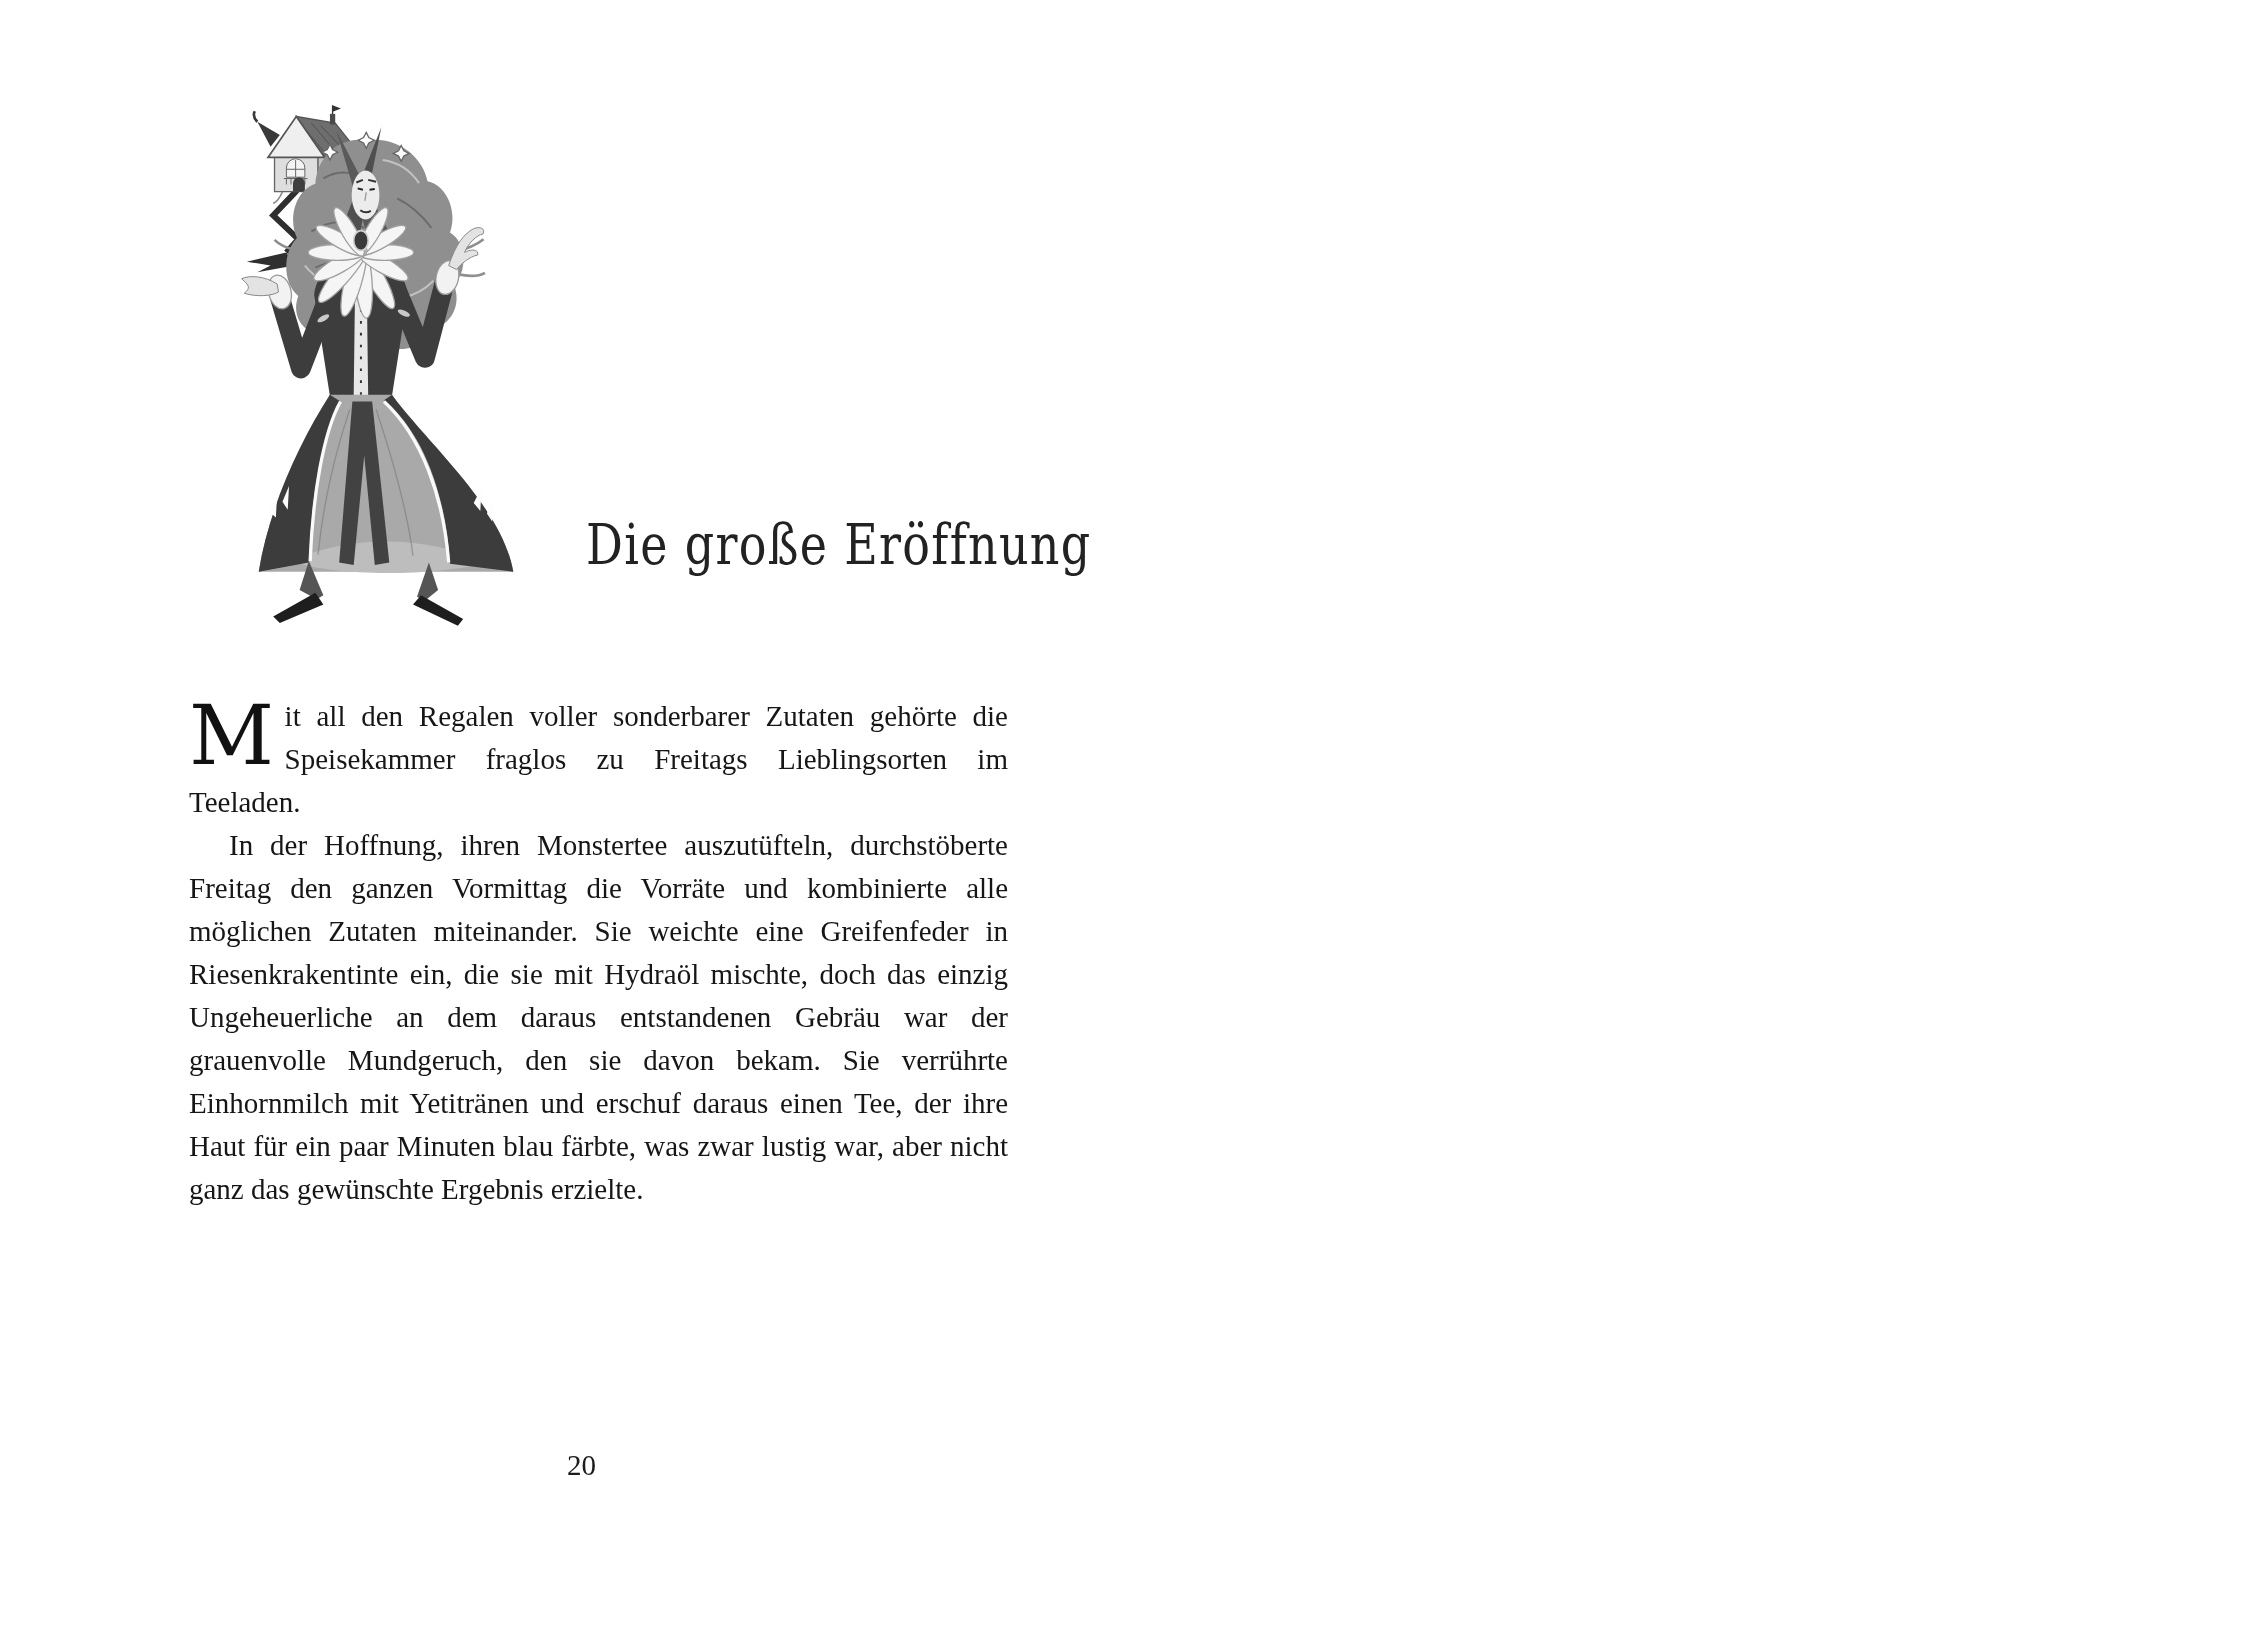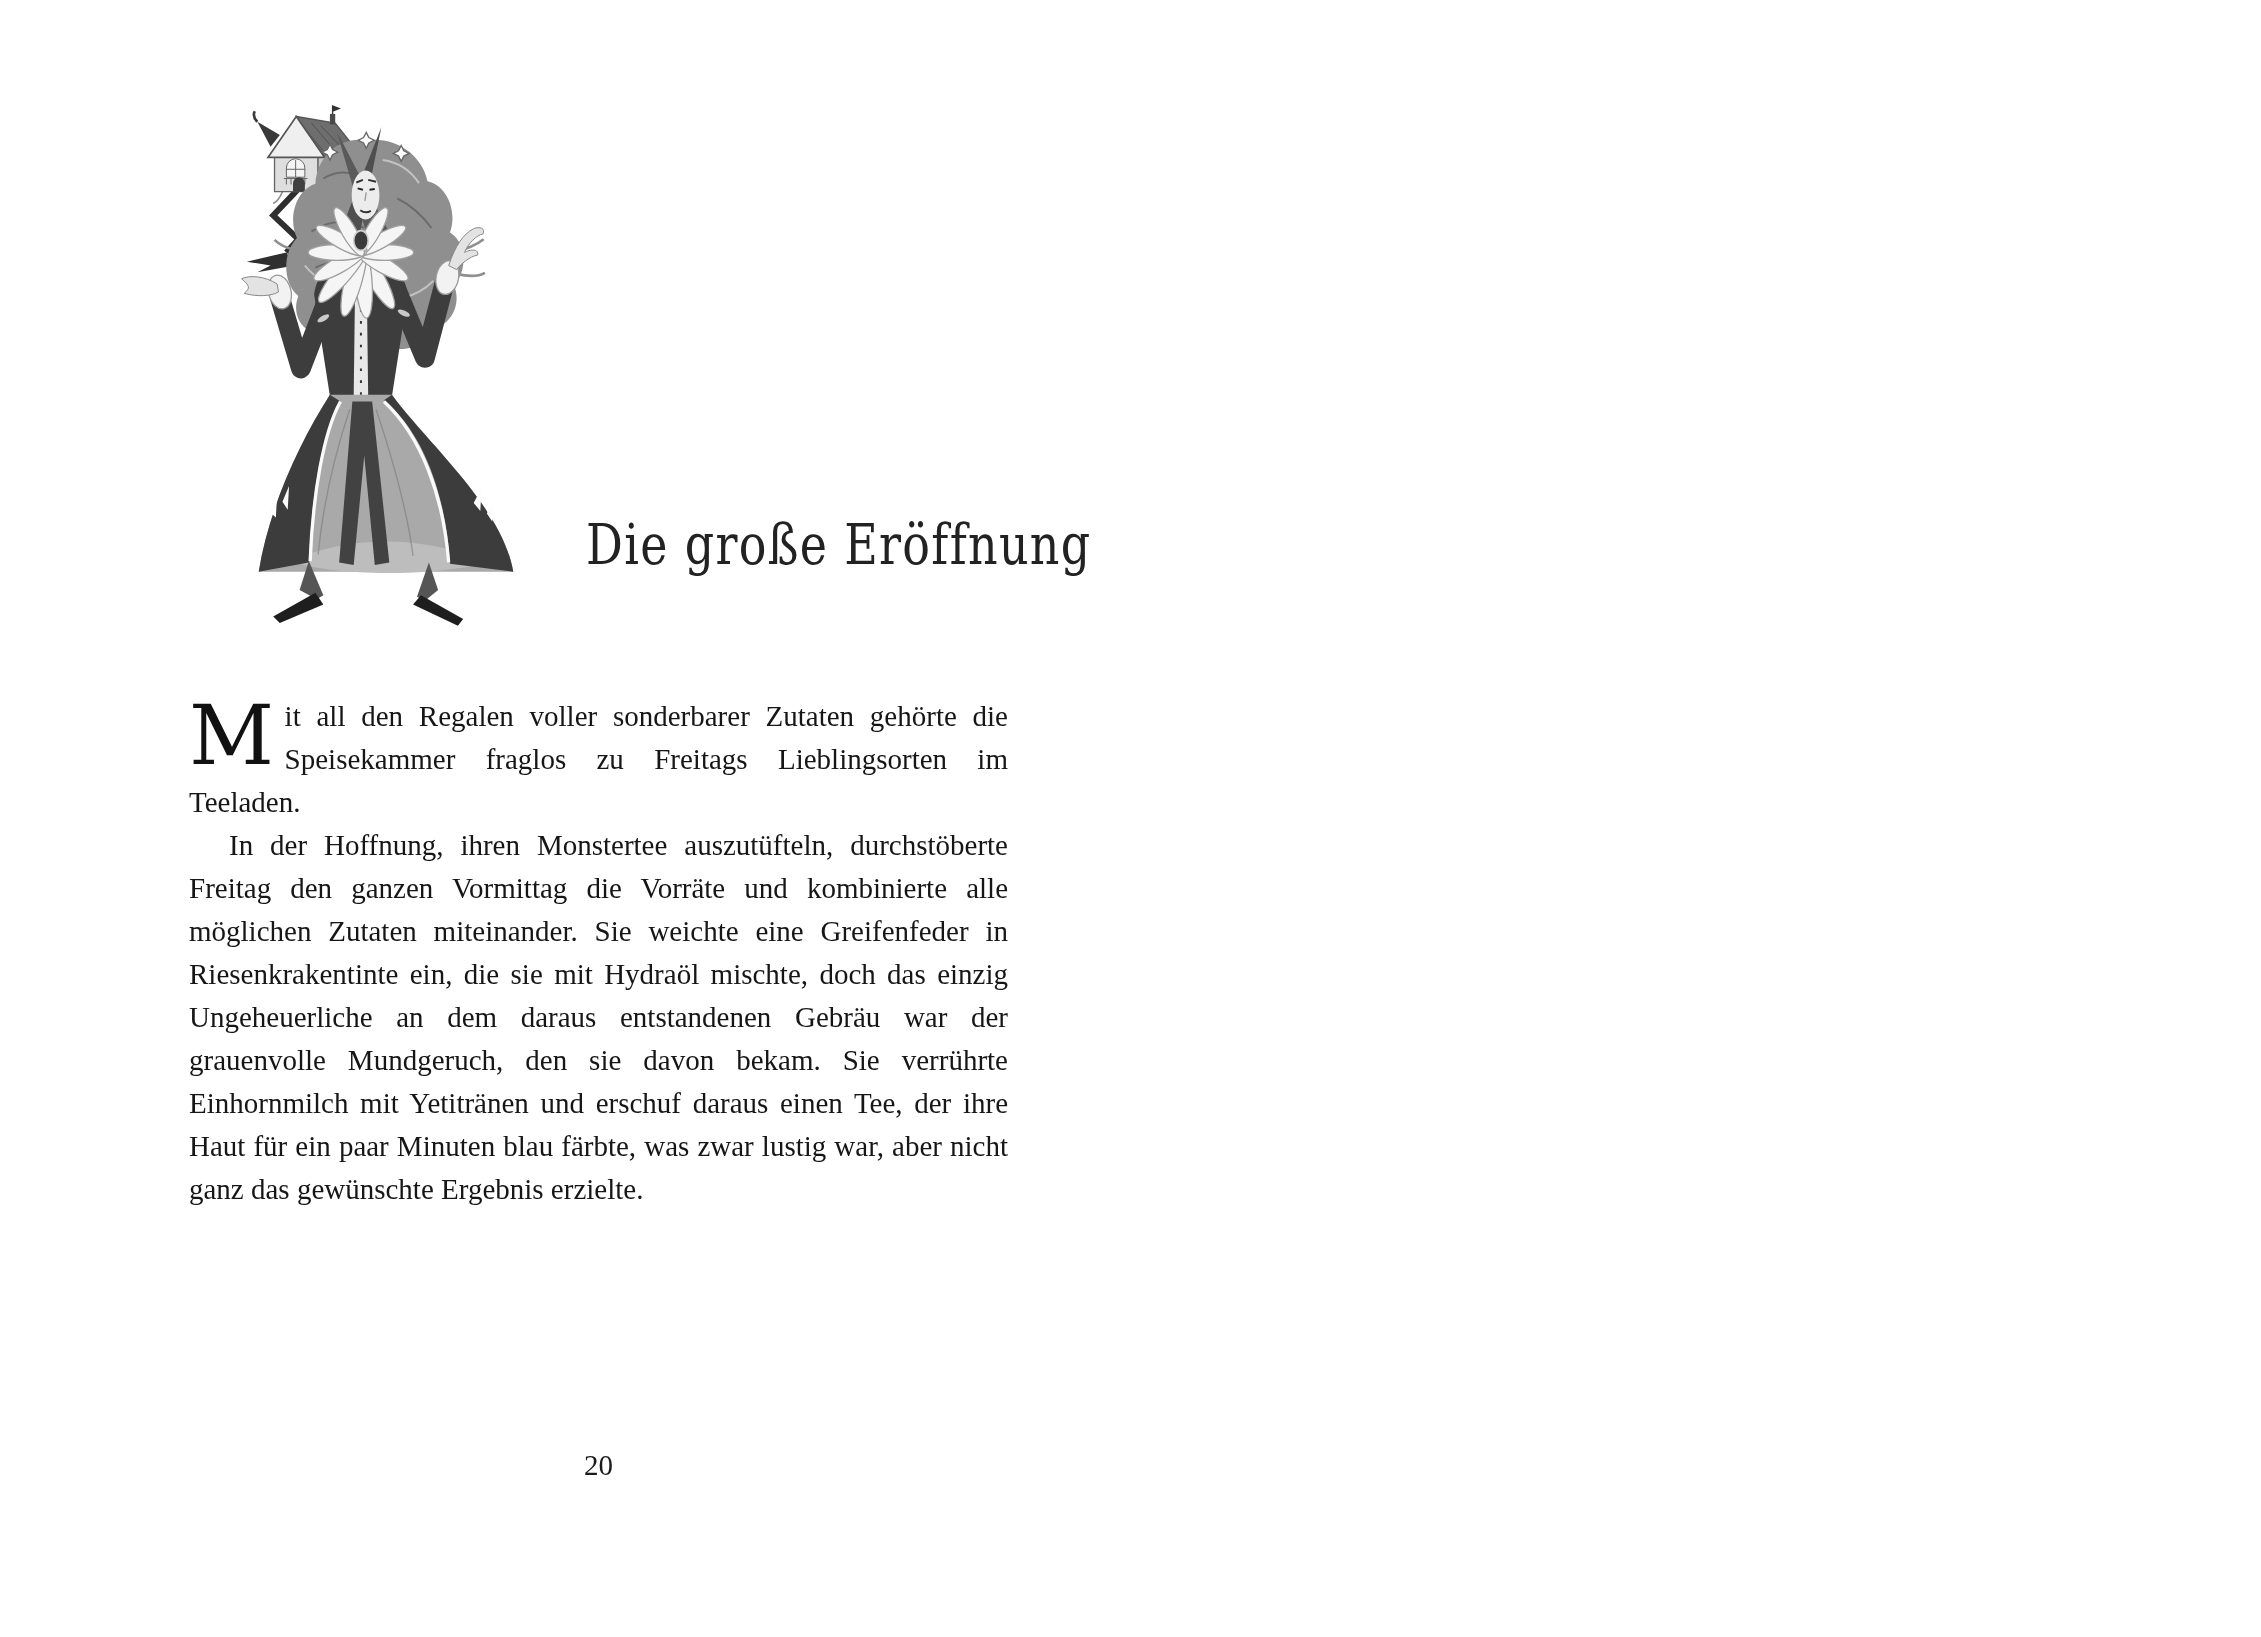--- a/index.html
+++ b/index.html
@@ -50,21 +50,21 @@
   }
 
   .page-number{
     position:absolute;
     top:1449px;
     width:819px;
     text-align:center;
     font-size:29px;
     color:#1b1b1b;
   }
-  #pn-left{left:189px;}
+  #pn-left{left:172px;}
 
   .illustration{
     position:absolute;
     left:231px;top:99px;
     width:310px;height:535px;
   }
 </style>
 </head>
 <body>
 

